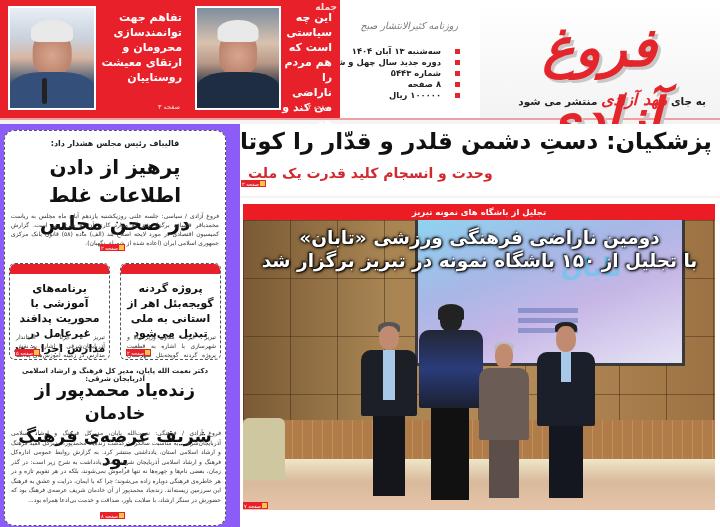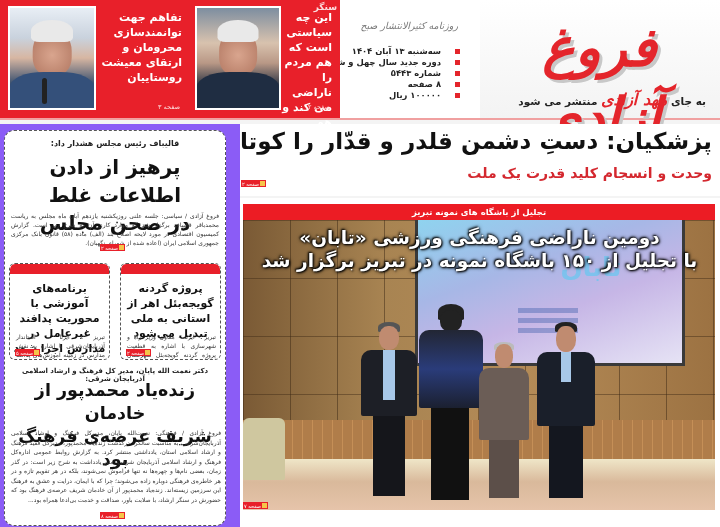--- a/index.html
+++ b/index.html
@@ -32,21 +32,21 @@
   .teaser-2 .photo .mic { position: absolute; left: 38%; top: 70%; width: 5px; height: 26px; background: #222; border-radius: 3px; }
   .teaser .headline { position: absolute; right: 8px; top: 10px; color: #fff; font-weight: bold; font-size: 11px; line-height: 15px; text-align: right; }
   .teaser-1 .headline { width: 50px; }
   .teaser-2 .headline { width: 88px; }
   .teaser .page-ref { position: absolute; right: 10px; bottom: 7px; color: #ffe3e3; font-size: 6.5px; }
   .teaser-1 .corner-tag { position: absolute; right: 3px; top: 2px; color: #fff; font-size: 9px; font-weight: bold; opacity: 0.85; }
 
   
   .main-head { position: absolute; left: 240px; top: 124px; width: 480px; height: 72px; background: #fff; }
   .main-title { position: absolute; right: 8px; top: 4px; width: 464px; text-align: center; font-size: 23px; font-weight: bold; color: #111; white-space: nowrap; letter-spacing: -0.5px; }
-  .main-sub { position: absolute; right: 8px; top: 41px; width: 464px; text-align: right; font-size: 14px; font-weight: bold; color: #d4282f; }
+  .main-sub { position: absolute; right: 8px; top: 41px; width: 464px; text-align: left; font-size: 14px; font-weight: bold; color: #d4282f; }
   .page-badge { display: inline-flex; align-items: center; gap: 1px; background: #e8202a; color: #fff; font-size: 5px; height: 7px; padding: 0 1px; }
   .page-badge .dot { width: 5px; height: 5px; background: #f6c64a; display: inline-block; }
   .main-head .page-badge { position: absolute; left: 1px; top: 56px; }
 
   
   .photo-story { position: absolute; left: 240px; top: 198px; width: 480px; height: 329px; background: #fff; }
   .photo-frame { position: absolute; left: 3px; top: 6px; width: 472px; height: 306px; overflow: hidden; background: linear-gradient(90deg,#7a5a35 0%,#a88452 30%,#b48b57 60%,#9c7242 100%); }
   .red-band { position: absolute; left: 0; top: 0; width: 100%; height: 16px; background: #ec1c24; text-align: center; color: #fff; font-size: 8.5px; font-weight: bold; line-height: 16px; }
   .wall-grid { position: absolute; left: 0; top: 16px; width: 100%; height: 200px; background-image: linear-gradient(90deg, rgba(60,40,20,0.5) 1px, transparent 1px), linear-gradient(180deg, rgba(60,40,20,0.45) 1px, transparent 1px); background-size: 47px 100%, 100% 58px; }
   .wainscot { position: absolute; left: 0; top: 216px; width: 100%; height: 44px; background: repeating-linear-gradient(90deg,#b07d4a 0 9px,#c58f57 9px 10px); }
@@ -116,21 +116,21 @@
           <span>۸ صفحه</span>
         </li>
       <li>
           <span class="sq"></span>
           <span>۱۰۰۰۰۰ ریال</span>
         </li>
     </ul>
   </div>
 
   <div class="teaser teaser-1">
-    <div class="corner-tag">سنگر</div>
+    <div class="corner-tag">جمله</div>
     <div class="photo">
       <div class="face"></div>
       <div class="hair"></div>
       <div class="body"></div>
     </div>
     <div class="headline">این چه سیاستی است که هم مردم را ناراضی می کند و هم حافظ امنیت نیست</div>
     <div class="page-ref">صفحه ۲</div>
   </div>
 
   <div class="teaser teaser-2">

